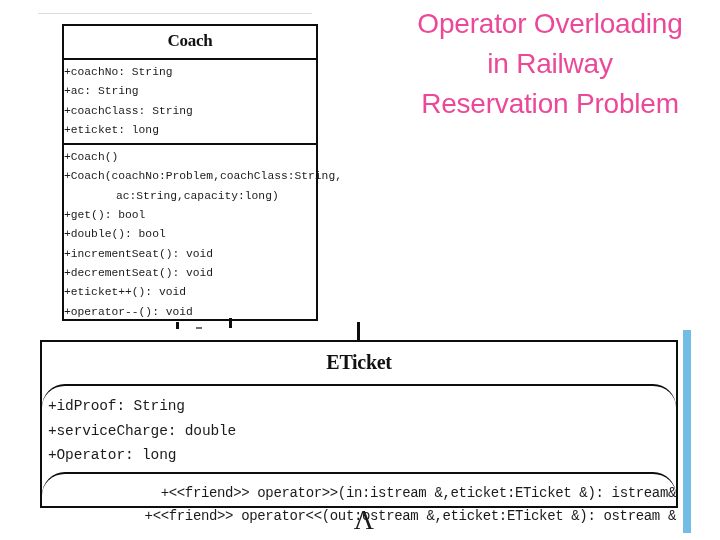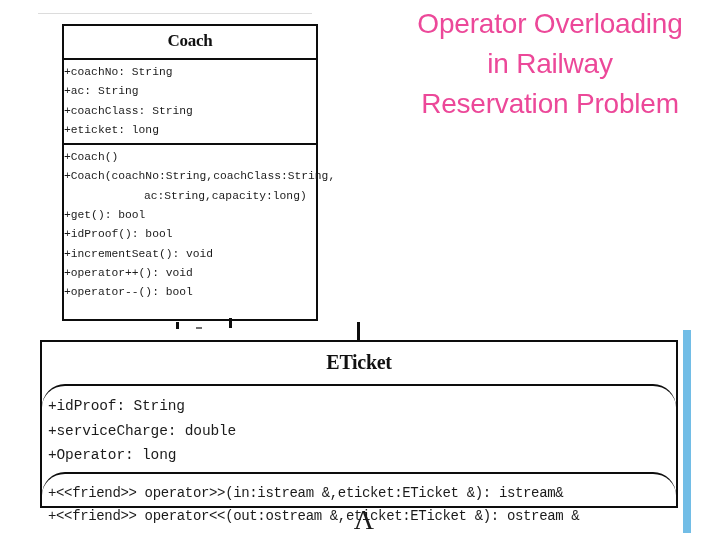--- a/index.html
+++ b/index.html
@@ -63,21 +63,21 @@
   #coach-box .uml-title {
     height: 32px;
     line-height: 30px;
     font-size: 17px;
   }
   #coach-box .uml-compartment { padding: 3px 0 3px 0; }
   #coach-box .uml-row {
     font-size: 11.3px;
     line-height: 19.3px;
   }
-  #coach-box .uml-row.cont { padding-left: 80px; }
+  #coach-box .uml-row.cont { padding-left: 52px; }
 
   
   #eticket-box {
     left: 40px;
     top: 340px;
     width: 638px;
     height: 168px;
   }
   #eticket-box .uml-title {
     height: 42px;
@@ -88,20 +88,21 @@
   #eticket-box .uml-row {
     font-size: 14.5px;
     line-height: 24.5px;
     padding-left: 6px;
     letter-spacing: -0.15px;
   }
   #eticket-box .uml-compartment.ops .uml-row {
     font-size: 14px;
     line-height: 23px;
     letter-spacing: -0.35px;
+    text-align: right;
   }
 
   
   .connector-stub {
     position: absolute;
     background: #0d0d0d;
   }
   #stub-mid {
     left: 357px;
     top: 322px;
@@ -179,27 +180,28 @@
 
     <div class="uml-compartment attrs">
       <div class="uml-row">+coachNo: String</div>
       <div class="uml-row">+ac: String</div>
       <div class="uml-row">+coachClass: String</div>
       <div class="uml-row">+eticket: long</div>
     </div>
 
     <div class="uml-compartment ops">
       <div class="uml-row">+Coach()</div>
-      <div class="uml-row">+Coach(coachNo:String,coachClass:String,</div>
+      <div class="uml-row">+Coach(coachNo:Problem,coachClass:String,</div>
       <div class="uml-row cont">ac:String,capacity:long)</div>
       <div class="uml-row">+get(): bool</div>
-      <div class="uml-row">+idProof(): bool</div>
+      <div class="uml-row">+double(): bool</div>
       <div class="uml-row">+incrementSeat(): void</div>
-      <div class="uml-row">+operator++(): void</div>
-      <div class="uml-row">+operator--(): bool</div>
+      <div class="uml-row">+decrementSeat(): void</div>
+      <div class="uml-row">+eticket++(): void</div>
+      <div class="uml-row">+operator--(): void</div>
     </div>
   </div>
 
   <div class="connector-stub" id="coach-tick-a"></div>
   <div class="connector-stub" id="coach-tick-b"></div>
   <div class="connector-stub" id="coach-tick-c"></div>
   <div class="connector-stub" id="stub-mid"></div>
 
   <div class="uml-box" id="eticket-box">
     <div class="uml-title">ETicket</div>

